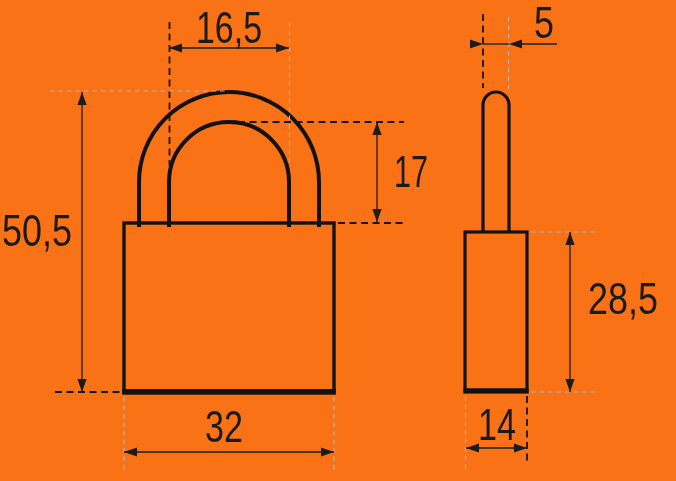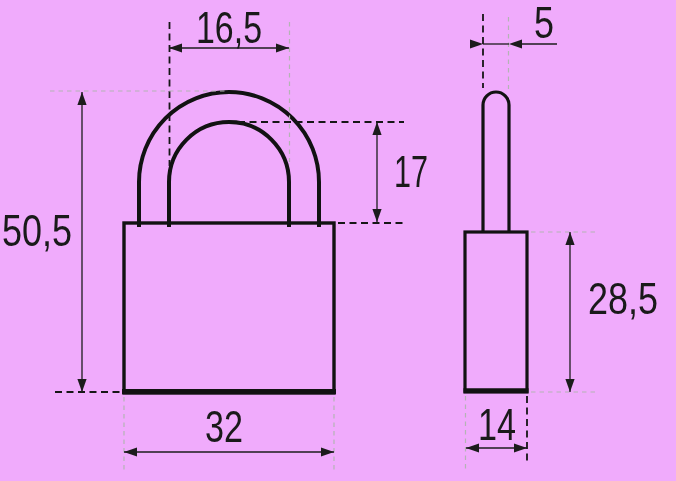--- a/index.html
+++ b/index.html
@@ -4,21 +4,21 @@
 <style>
   html, body {
     margin: 0;
     padding: 0;
     background: #ffffff;
   }
   .canvas {
     position: relative;
     width: 676px;
     height: 481px;
-    background: #f0abfc;
+    background: #f97316;
     overflow: hidden;
   }
   svg {
     display: block;
   }
   .dim-label {
     font-family: "Liberation Sans", sans-serif;
     font-size: 44px;
     fill: #1a1a1a;
   }

